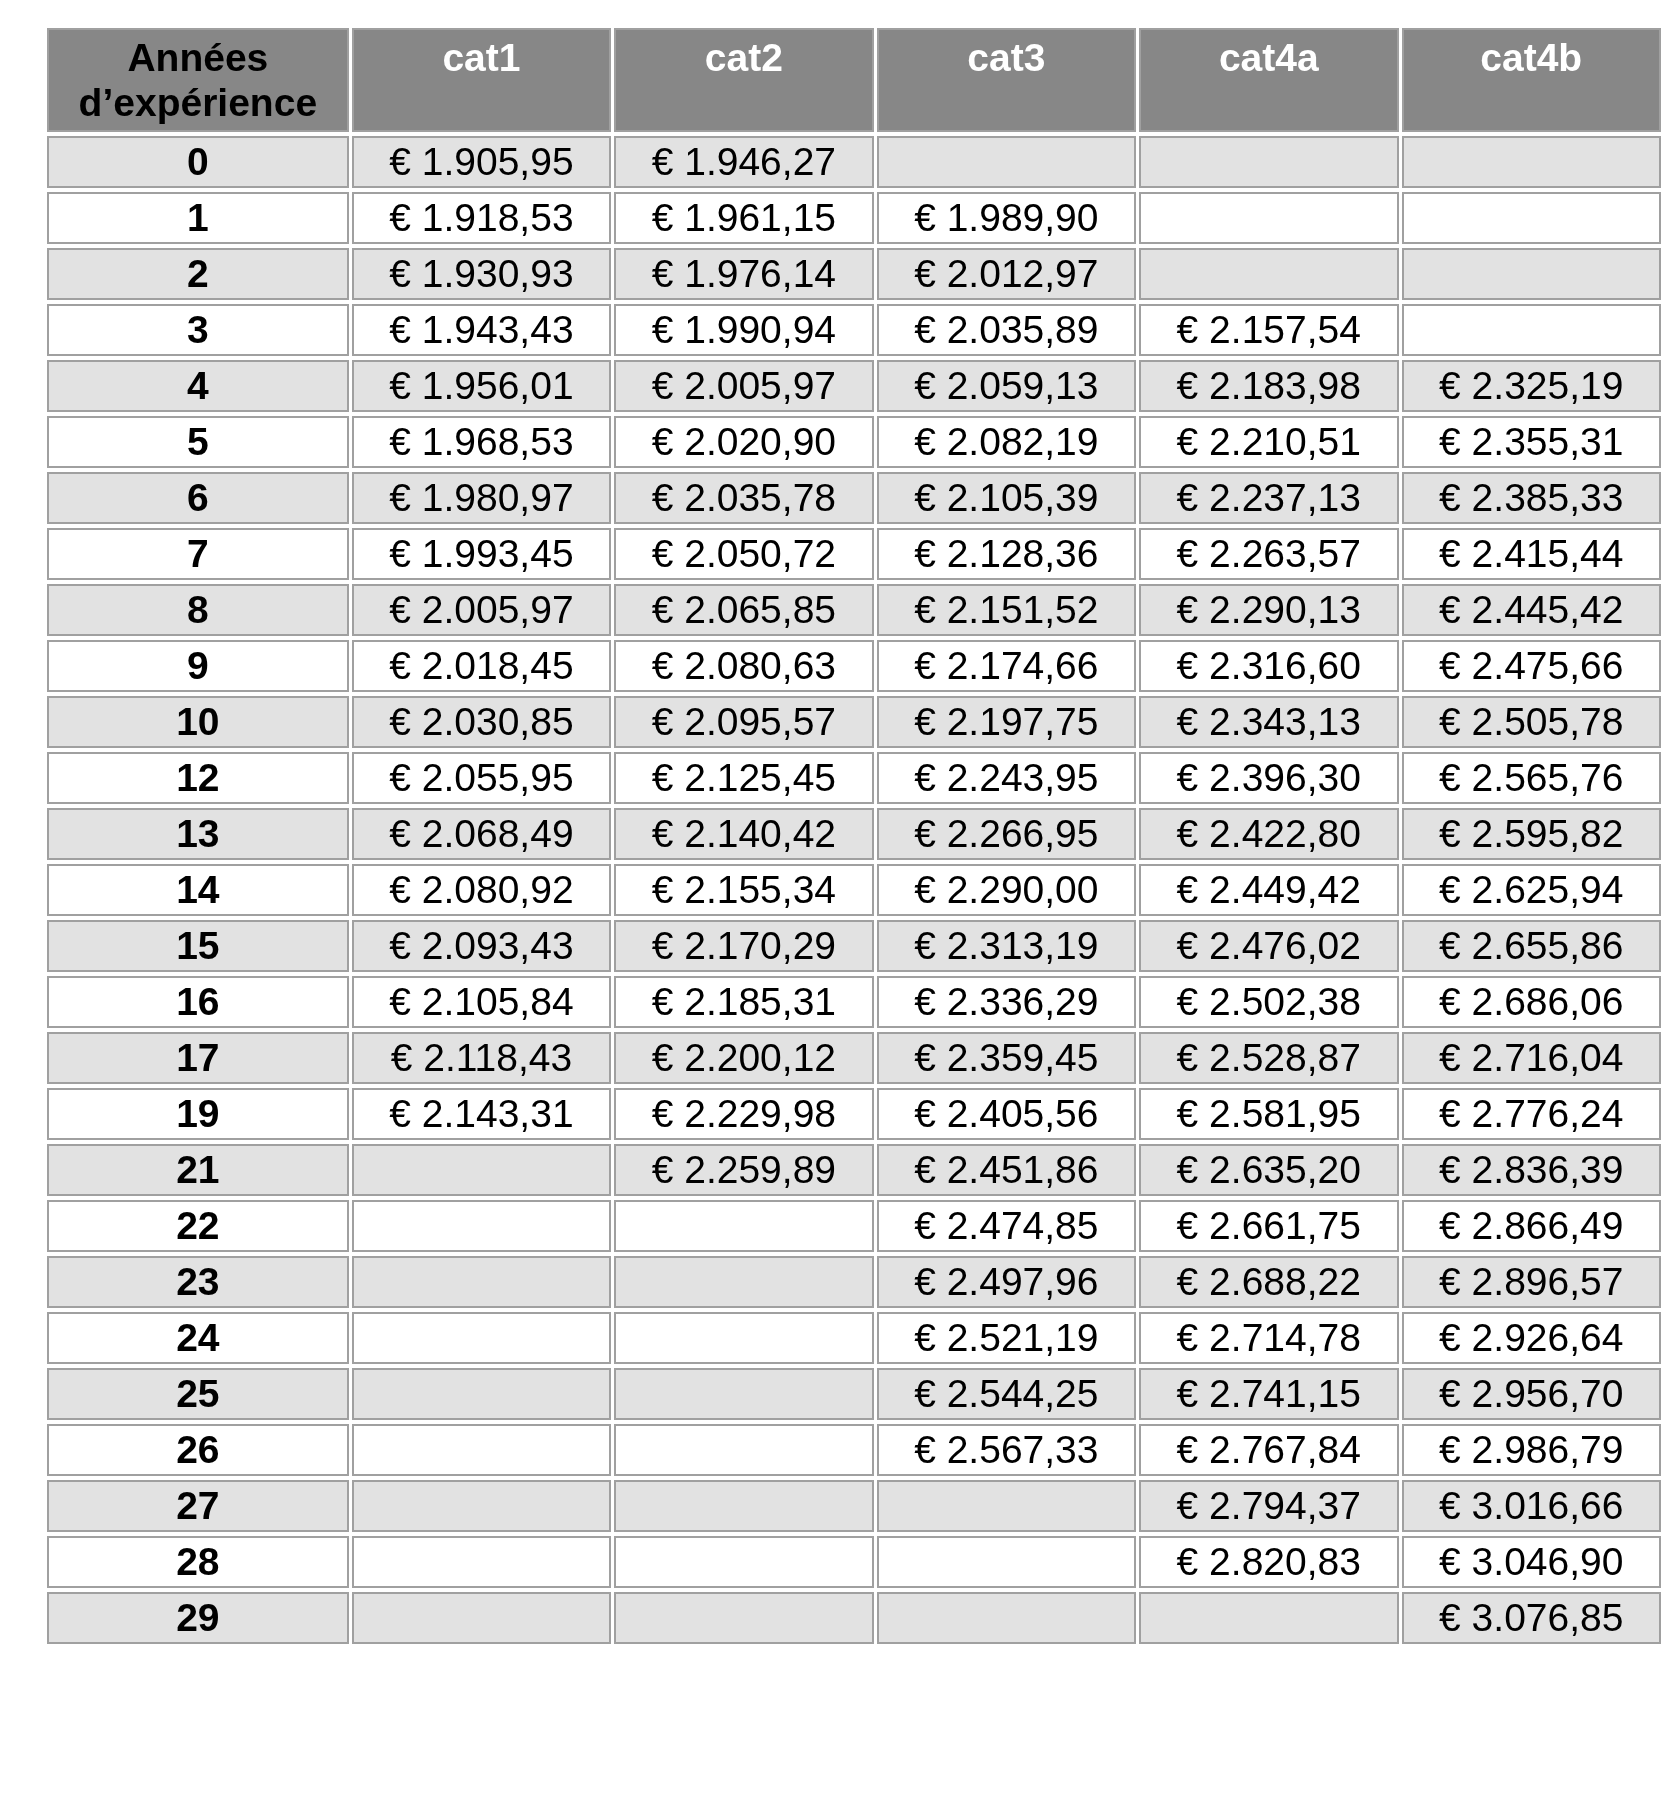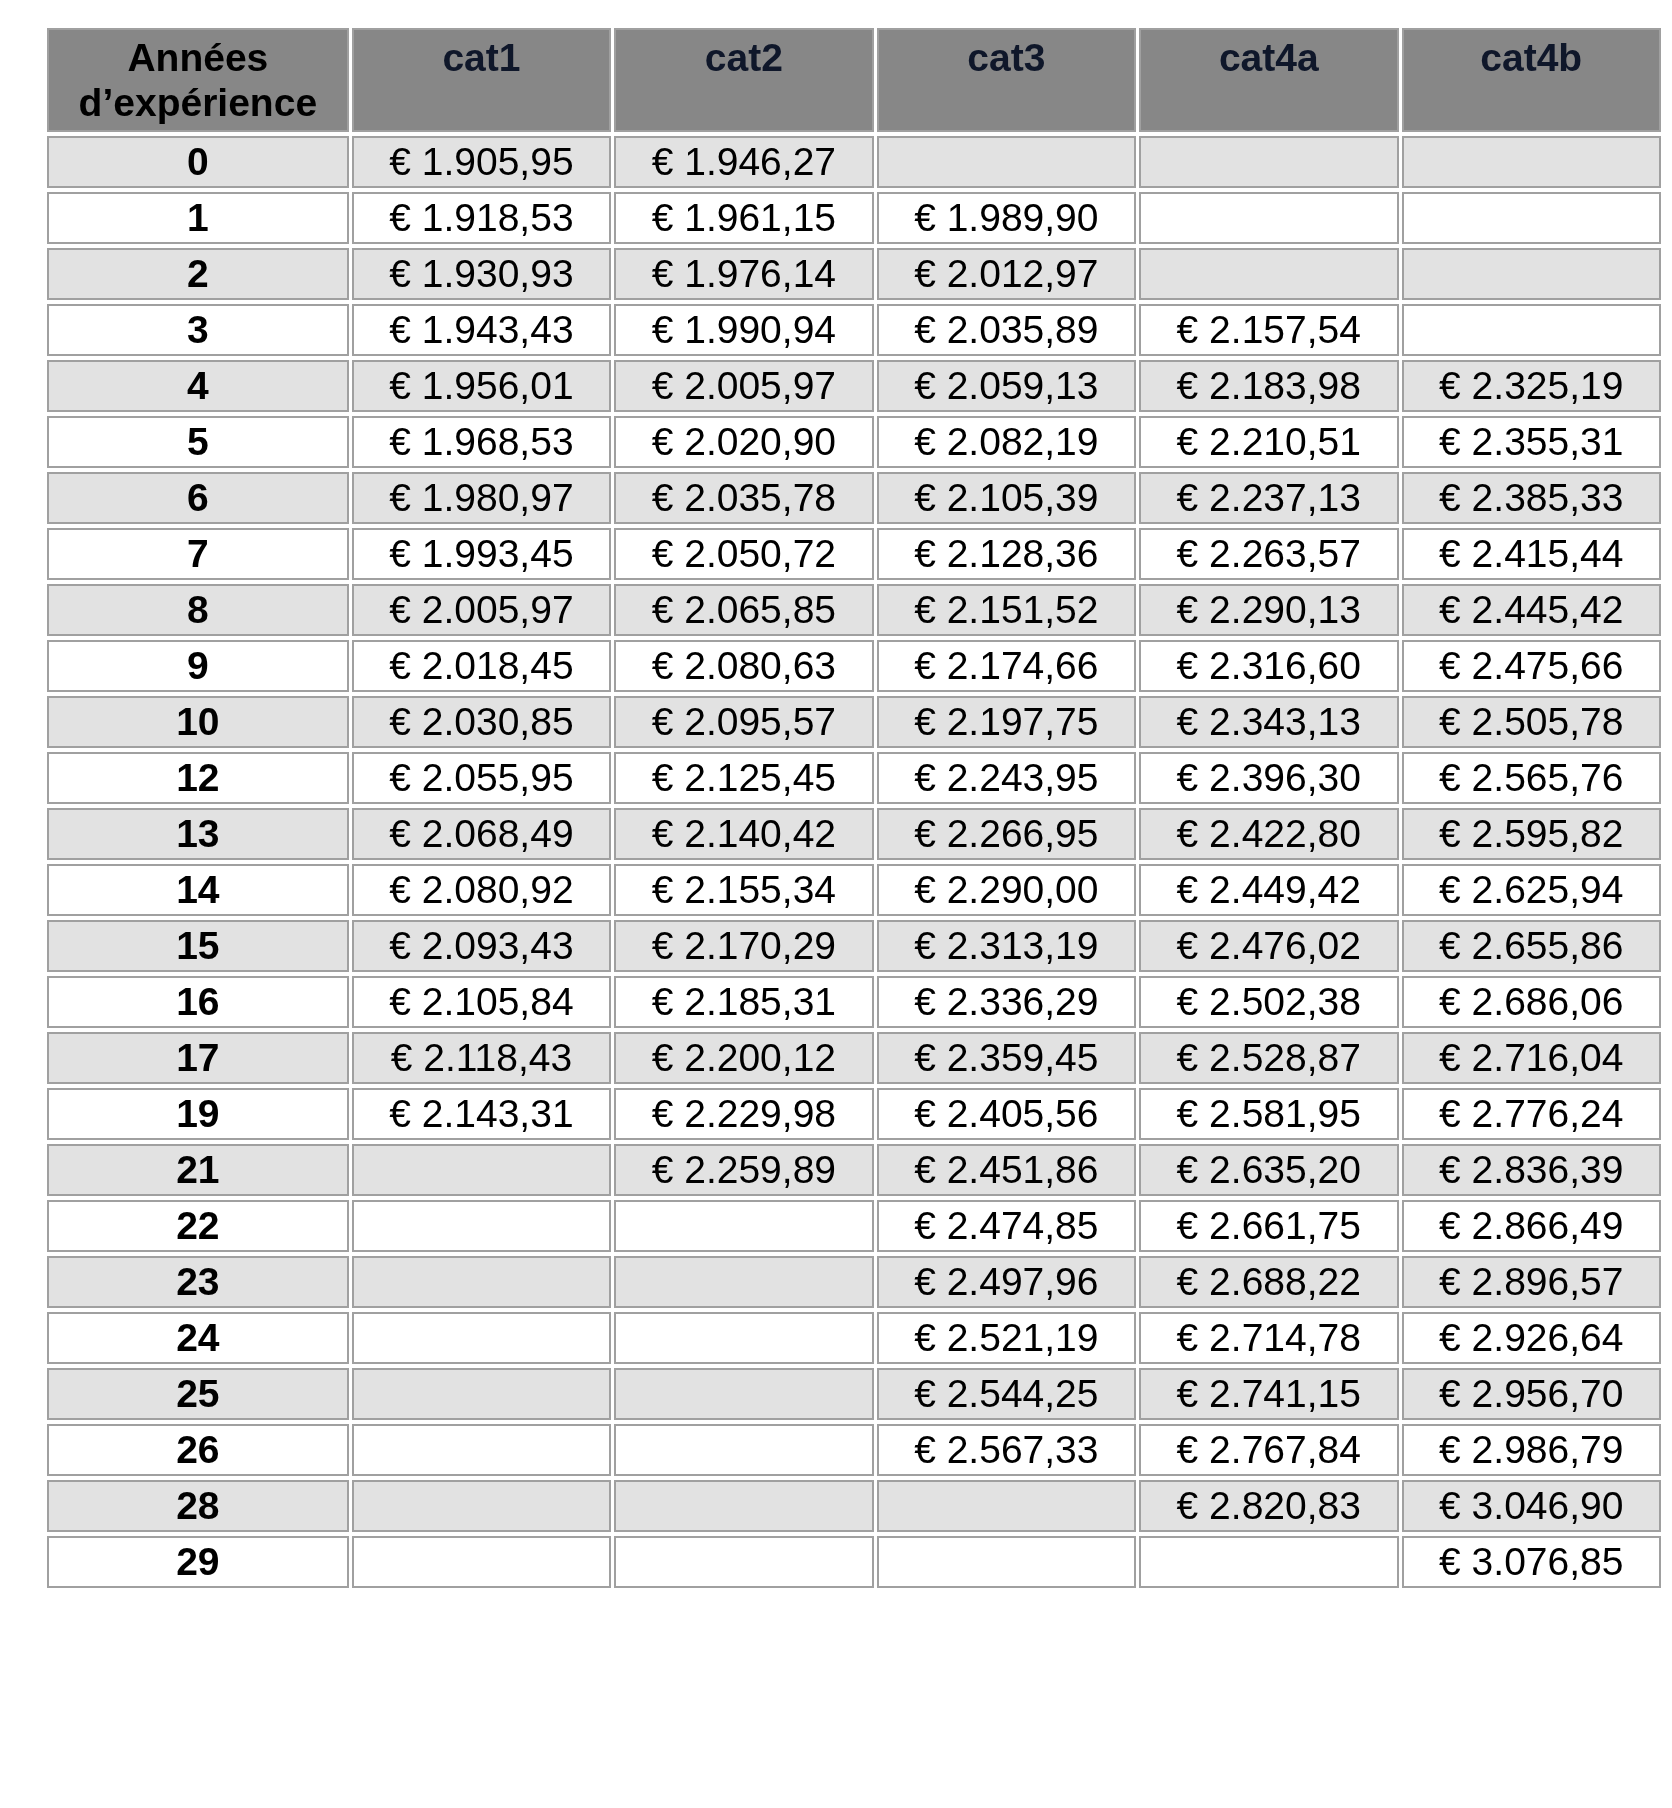--- a/index.html
+++ b/index.html
@@ -23,21 +23,21 @@
   }
   col.c-years { width: 300px; }
   col.c-cat   { width: 258px; }
   th, td {
     border: 2px solid #a0a0a0;
     text-align: center;
     overflow: hidden;
   }
   thead th {
     background: #878787;
-    color: #0f172a;
+    color: #ffffff;
     font-weight: bold;
     font-size: 39px;
     line-height: 45px;
     vertical-align: top;
     padding: 5px 6px 3px 6px;
     height: 92px;
     box-sizing: content-box;
   }
   thead th.experience {
     color: #000000;
@@ -273,20 +273,28 @@
         </tr>
         <tr>
           <th class="year">26</th>
           <td></td>
           <td></td>
           <td>€ 2.567,33</td>
           <td>€ 2.767,84</td>
           <td>€ 2.986,79</td>
         </tr>
         <tr>
+          <th class="year">27</th>
+          <td></td>
+          <td></td>
+          <td></td>
+          <td>€ 2.794,37</td>
+          <td>€ 3.016,66</td>
+        </tr>
+        <tr>
           <th class="year">28</th>
           <td></td>
           <td></td>
           <td></td>
           <td>€ 2.820,83</td>
           <td>€ 3.046,90</td>
         </tr>
         <tr>
           <th class="year">29</th>
           <td></td>

